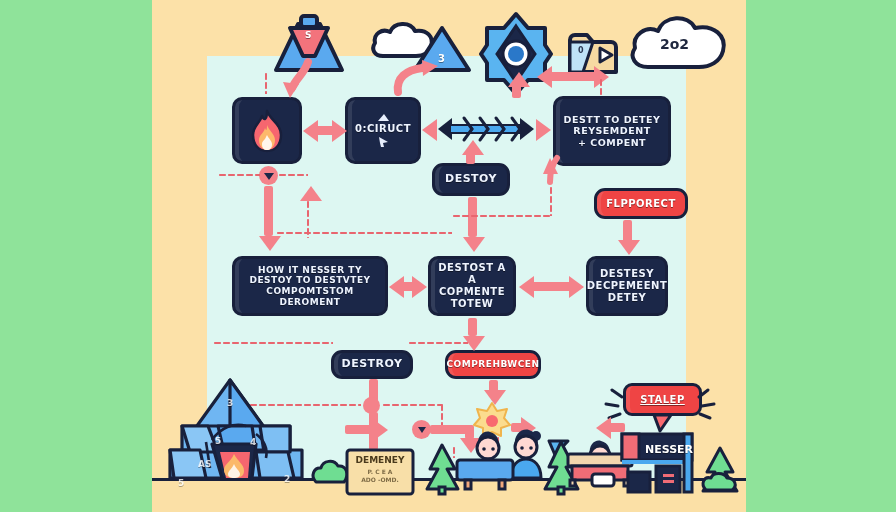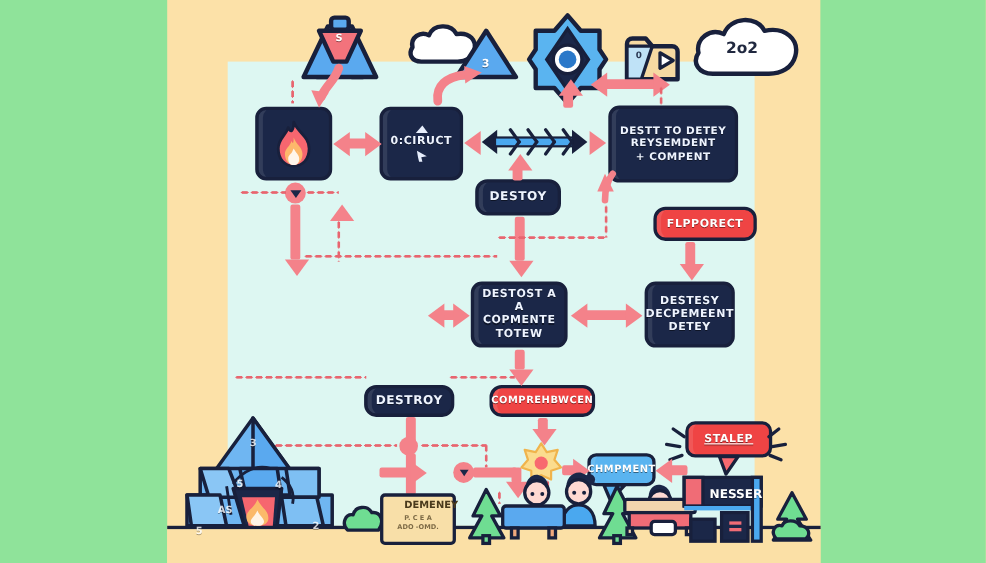--- a/index.html
+++ b/index.html
@@ -179,20 +179,25 @@
   </div>
 
   <div class="node dark pill" style="left:432px;top:163px;width:78px;height:33px;font-size:11px;">
     <span class="txt">DESTOY</span>
   </div>
 
   <div class="node red pill" style="left:594px;top:188px;width:94px;height:31px;font-size:10px;">
     <span class="txt">FLPPORECT</span>
   </div>
 
+  <div class="node dark" style="left:232px;top:256px;width:156px;height:60px;font-size:9px;">
+    <span class="txt">HOW IT NESSER TY
+DESTOY TO  DESTVTEY
+COMPOMTSTOM DEROMENT</span>
+  </div>
 
   <div class="node dark" style="left:428px;top:256px;width:88px;height:60px;font-size:10px;">
     <span class="txt">DESTOST A
 A COPMENTE
 TOTEW</span>
   </div>
 
   <div class="node dark" style="left:586px;top:256px;width:82px;height:60px;font-size:10px;">
     <span class="txt">DESTESY
 DECPEMEENT
@@ -200,23 +205,20 @@
   </div>
 
   <div class="node dark pill" style="left:331px;top:350px;width:82px;height:29px;font-size:11px;">
     <span class="txt">DESTROY</span>
   </div>
 
   <div class="node red pill" style="left:445px;top:350px;width:96px;height:29px;font-size:9px;">
     <span class="txt">COMPREHBWCEN</span>
   </div>
 
-  <div class="node blue" style="left:534px;top:412px;width:62px;height:30px;font-size:9px;">
-    <span class="txt">CHMPMENT</span>
-  </div>
   <div class="ill" style="left:548px;top:440px;">
     <svg width="22" height="16" viewBox="0 0 22 16">
         <path d="M1 1 L20 1 L7 15 Z" fill="#5ab4f0" stroke="#18203c" stroke-width="3" stroke-linejoin="round"></path>
       </svg>
   </div>
 
   <div class="node red" style="left:623px;top:383px;width:79px;height:33px;font-size:10px;border-radius:9px;text-decoration:underline;">
     <span class="txt">STALEP</span>
   </div>
   <div class="ill" style="left:653px;top:414px;">
@@ -388,21 +390,21 @@
     <svg width="38" height="26" viewBox="0 0 38 26">
       <path d="M4 24 C-2 18 2 9 9 10 C11 2 22 1 26 8 C34 7 38 16 32 24 Z" fill="#6fdd92" stroke="#18203c" stroke-width="3" stroke-linejoin="round"></path>
     </svg>
   </div>
 
   <div class="ill" style="left:345px;top:448px;">
     <svg width="70" height="50" viewBox="0 0 70 50">
       <rect x="2" y="2" width="66" height="44" rx="3" fill="#f8dfa8" stroke="#18203c" stroke-width="3"></rect>
     </svg>
   </div>
-  <div class="signtxt" style="left:350px;top:455px;width:60px;font-size:9px;margin-left:12px;">DEMENEY</div>
+  <div class="signtxt" style="left:350px;top:455px;width:60px;font-size:9px;">DEMENEY</div>
   <div class="signtxt" style="left:350px;top:468px;width:60px;font-size:6px;white-space:pre-line;opacity:.7;">P. C E  A
 ADO  -OMD.</div>
 
   <div class="ill" style="left:425px;top:443px;">
     <svg width="34" height="52" viewBox="0 0 34 52">
       <path d="M17 2 L30 26 L22 26 L33 46 L2 46 L13 26 L5 26 Z" fill="#6fdd92" stroke="#18203c" stroke-width="3" stroke-linejoin="round"></path>
       <rect x="14" y="44" width="6" height="7" fill="#6fdd92" stroke="#18203c" stroke-width="3"></rect>
     </svg>
   </div>
   <div class="ill" style="left:470px;top:428px;">

